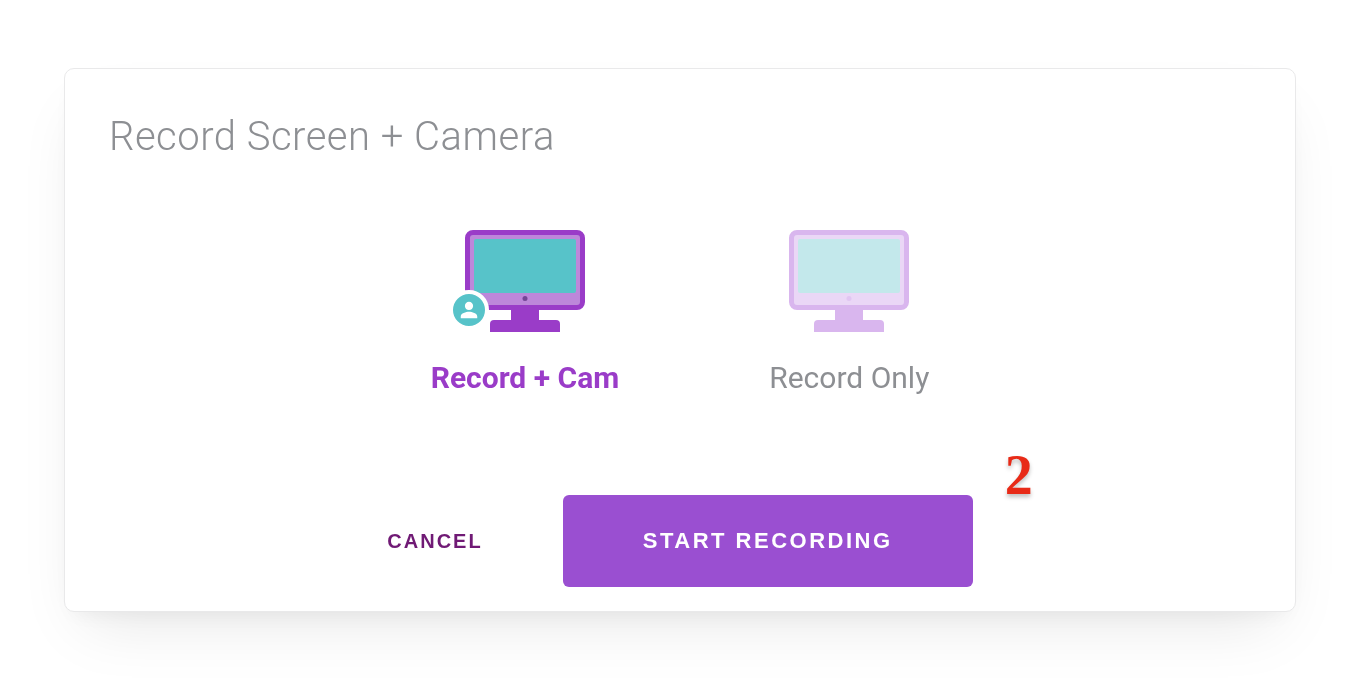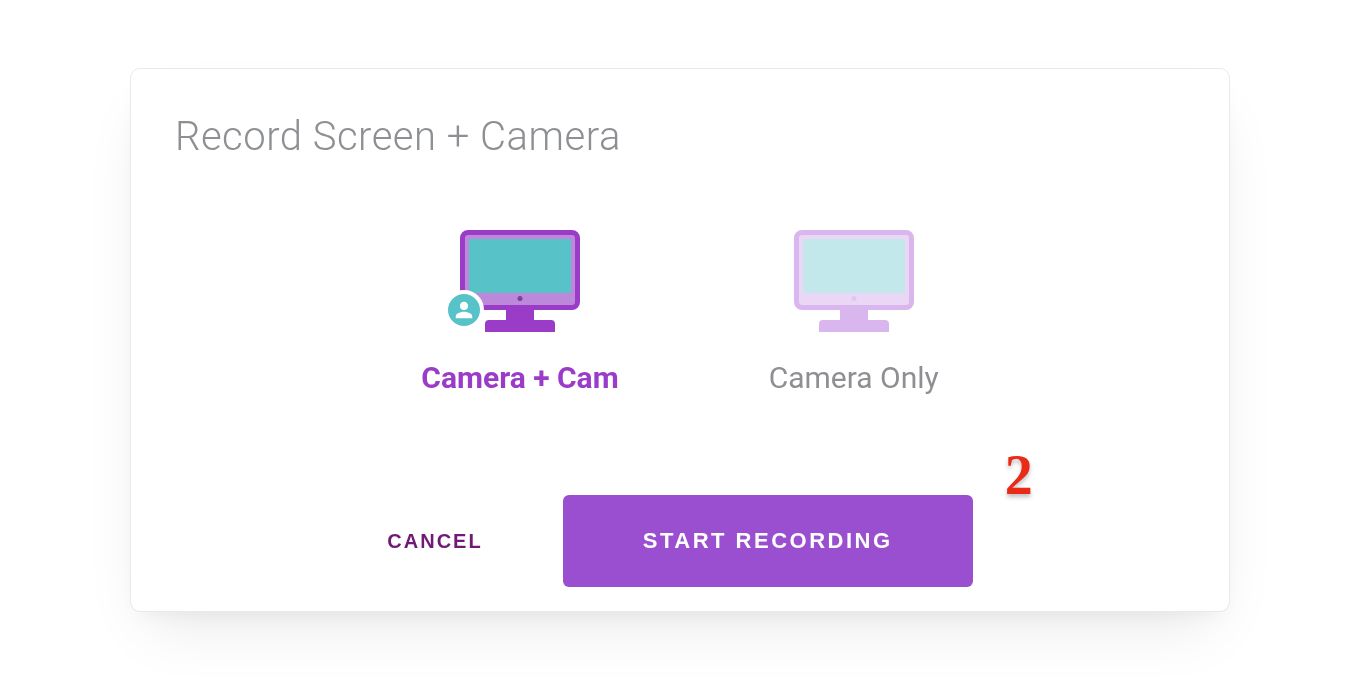--- a/index.html
+++ b/index.html
@@ -6,21 +6,21 @@
     html, body { width: 1360px; height: 692px; }
     body {
       font-family: -apple-system, BlinkMacSystemFont, "Segoe UI", Roboto, "Helvetica Neue", Arial, sans-serif;
       background: #fff;
       display: flex;
       align-items: flex-start;
       justify-content: center;
       padding-top: 68px;
     }
     .card {
-      width: 1100px;
+      width: 1232px;
       height: 544px;
       background: #ffffff;
       border: 1px solid #e9e9ea;
       border-radius: 10px;
       box-shadow: 0 30px 60px -20px rgba(0,0,0,0.10), 0 10px 20px -10px rgba(0,0,0,0.06);
       padding: 44px 44px 40px 44px;
       position: relative;
     }
     .title {
       font-size: 40px;
@@ -180,33 +180,33 @@
           <div class="monitor-dot"></div>
         </div>
         <div class="monitor-neck"></div>
         <div class="monitor-stand"></div>
         <div class="person-badge">
           <svg class="person-svg" viewBox="0 0 24 24">
               <path d="M12 12c2.485 0 4.5-2.015 4.5-4.5S14.485 3 12 3 7.5 5.015 7.5 7.5 9.515 12 12 12zm0 2c-3.314 0-9 1.657-9 5v2h18v-2c0-3.343-5.686-5-9-5z"></path>
             </svg>
         </div>
       </div>
-      <div class="option-label">Camera + Cam</div>
+      <div class="option-label">Record + Cam</div>
     </div>
 
     <div class="option">
       <div class="monitor-wrap opt-dim">
         <div class="monitor-body">
           <div class="monitor-screen"></div>
           <div class="monitor-dot"></div>
         </div>
         <div class="monitor-neck"></div>
         <div class="monitor-stand"></div>
       </div>
-      <div class="option-label">Camera Only</div>
+      <div class="option-label">Record Only</div>
     </div>
 
   </div>
 
   <div class="actions">
     <button class="btn-cancel">CANCEL</button>
     <span class="start-wrap">
       <button class="btn-start">START RECORDING</button>
       <span class="annotation-2">2</span>
     </span>

